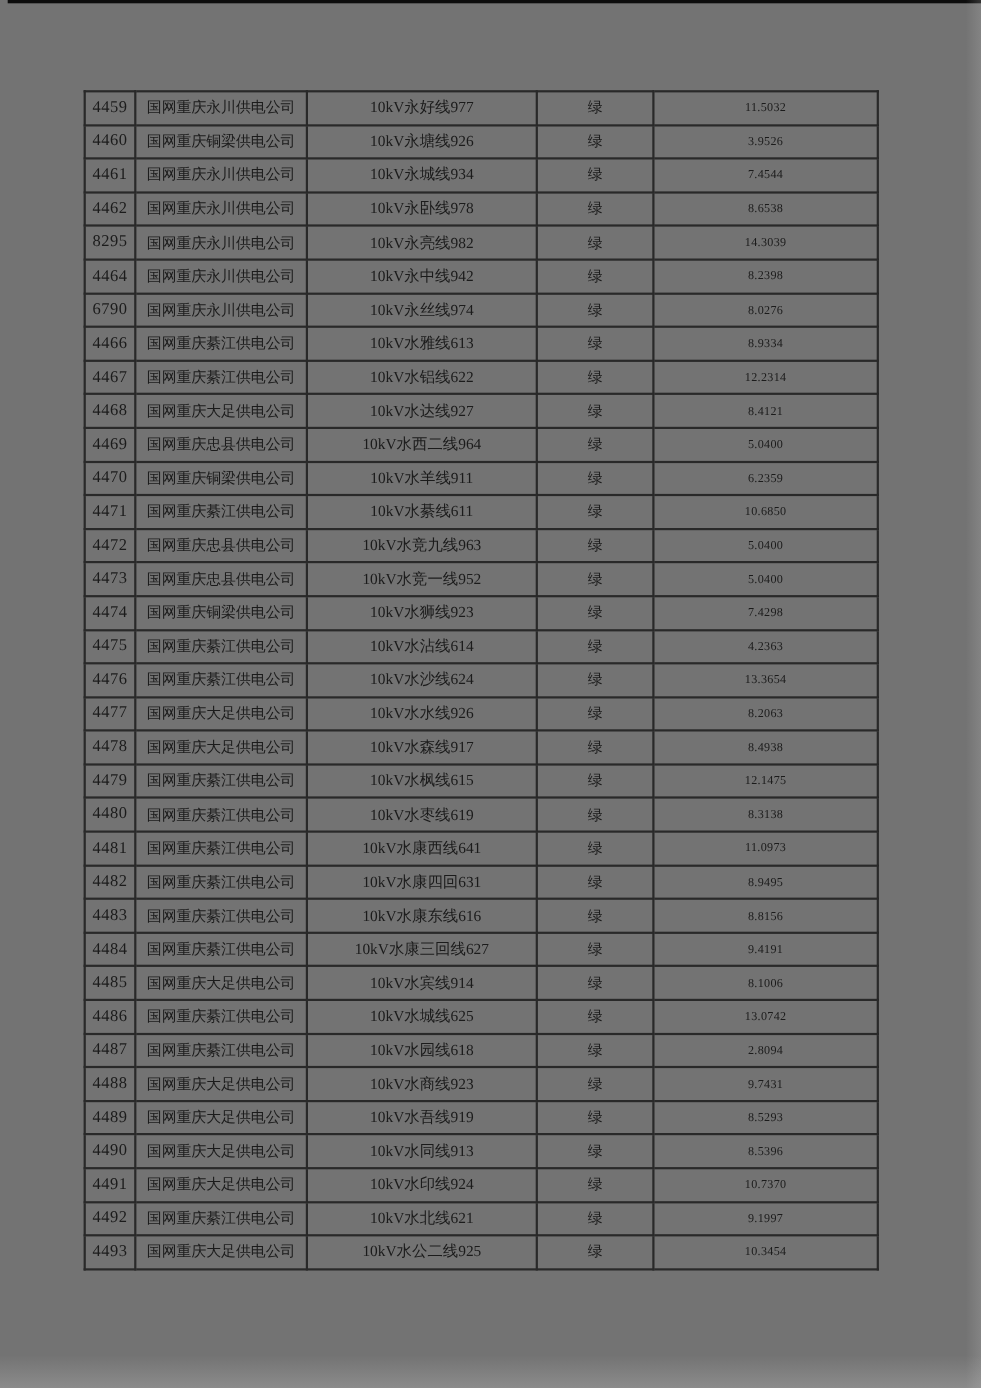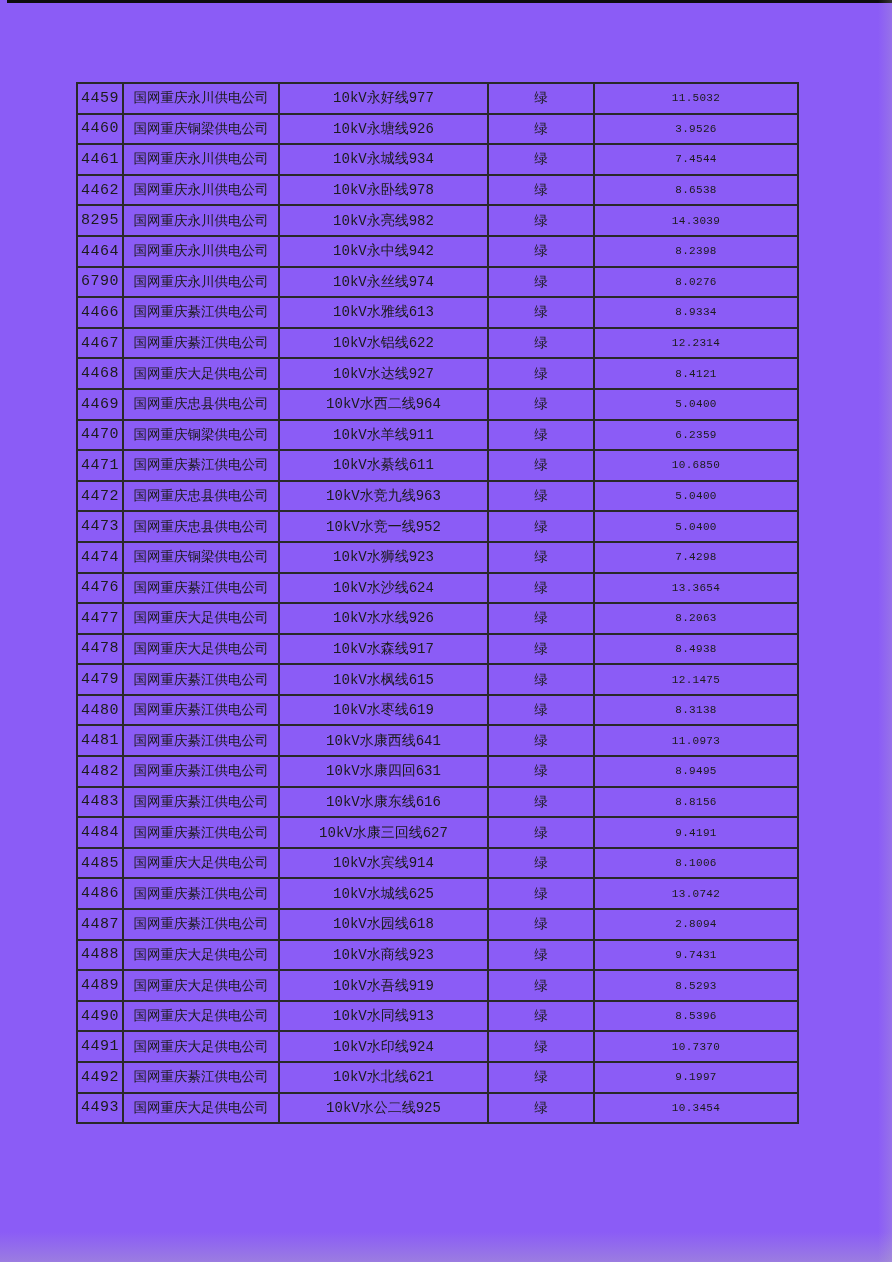--- a/index.html
+++ b/index.html
@@ -4,23 +4,23 @@
 <style>
   html, body {
     margin: 0;
     padding: 0;
     background: #e8e8e8;
   }
   .page {
     position: relative;
     width: 892px;
     height: 1262px;
-    background: #8b5cf6;
+    background: #737373;
     overflow: hidden;
-    font-family: Liberation Mono, monospace;
+    font-family: Liberation Serif, serif;
     color: #1b1b1b;
   }
   .top-bar {
     position: absolute;
     top: 0;
     left: 7px;
     right: 0;
     height: 3px;
     background: #0d0d0d;
   }
@@ -182,20 +182,27 @@
     <td class="cell-value">5.0400</td>
   </tr>
         <tr>
     <td class="cell-no">4474</td>
     <td class="cell-company">国网重庆铜梁供电公司</td>
     <td class="cell-line">10kV水狮线923</td>
     <td class="cell-status">绿</td>
     <td class="cell-value">7.4298</td>
   </tr>
         <tr>
+    <td class="cell-no">4475</td>
+    <td class="cell-company">国网重庆綦江供电公司</td>
+    <td class="cell-line">10kV水沾线614</td>
+    <td class="cell-status">绿</td>
+    <td class="cell-value">4.2363</td>
+  </tr>
+        <tr>
     <td class="cell-no">4476</td>
     <td class="cell-company">国网重庆綦江供电公司</td>
     <td class="cell-line">10kV水沙线624</td>
     <td class="cell-status">绿</td>
     <td class="cell-value">13.3654</td>
   </tr>
         <tr>
     <td class="cell-no">4477</td>
     <td class="cell-company">国网重庆大足供电公司</td>
     <td class="cell-line">10kV水水线926</td>

